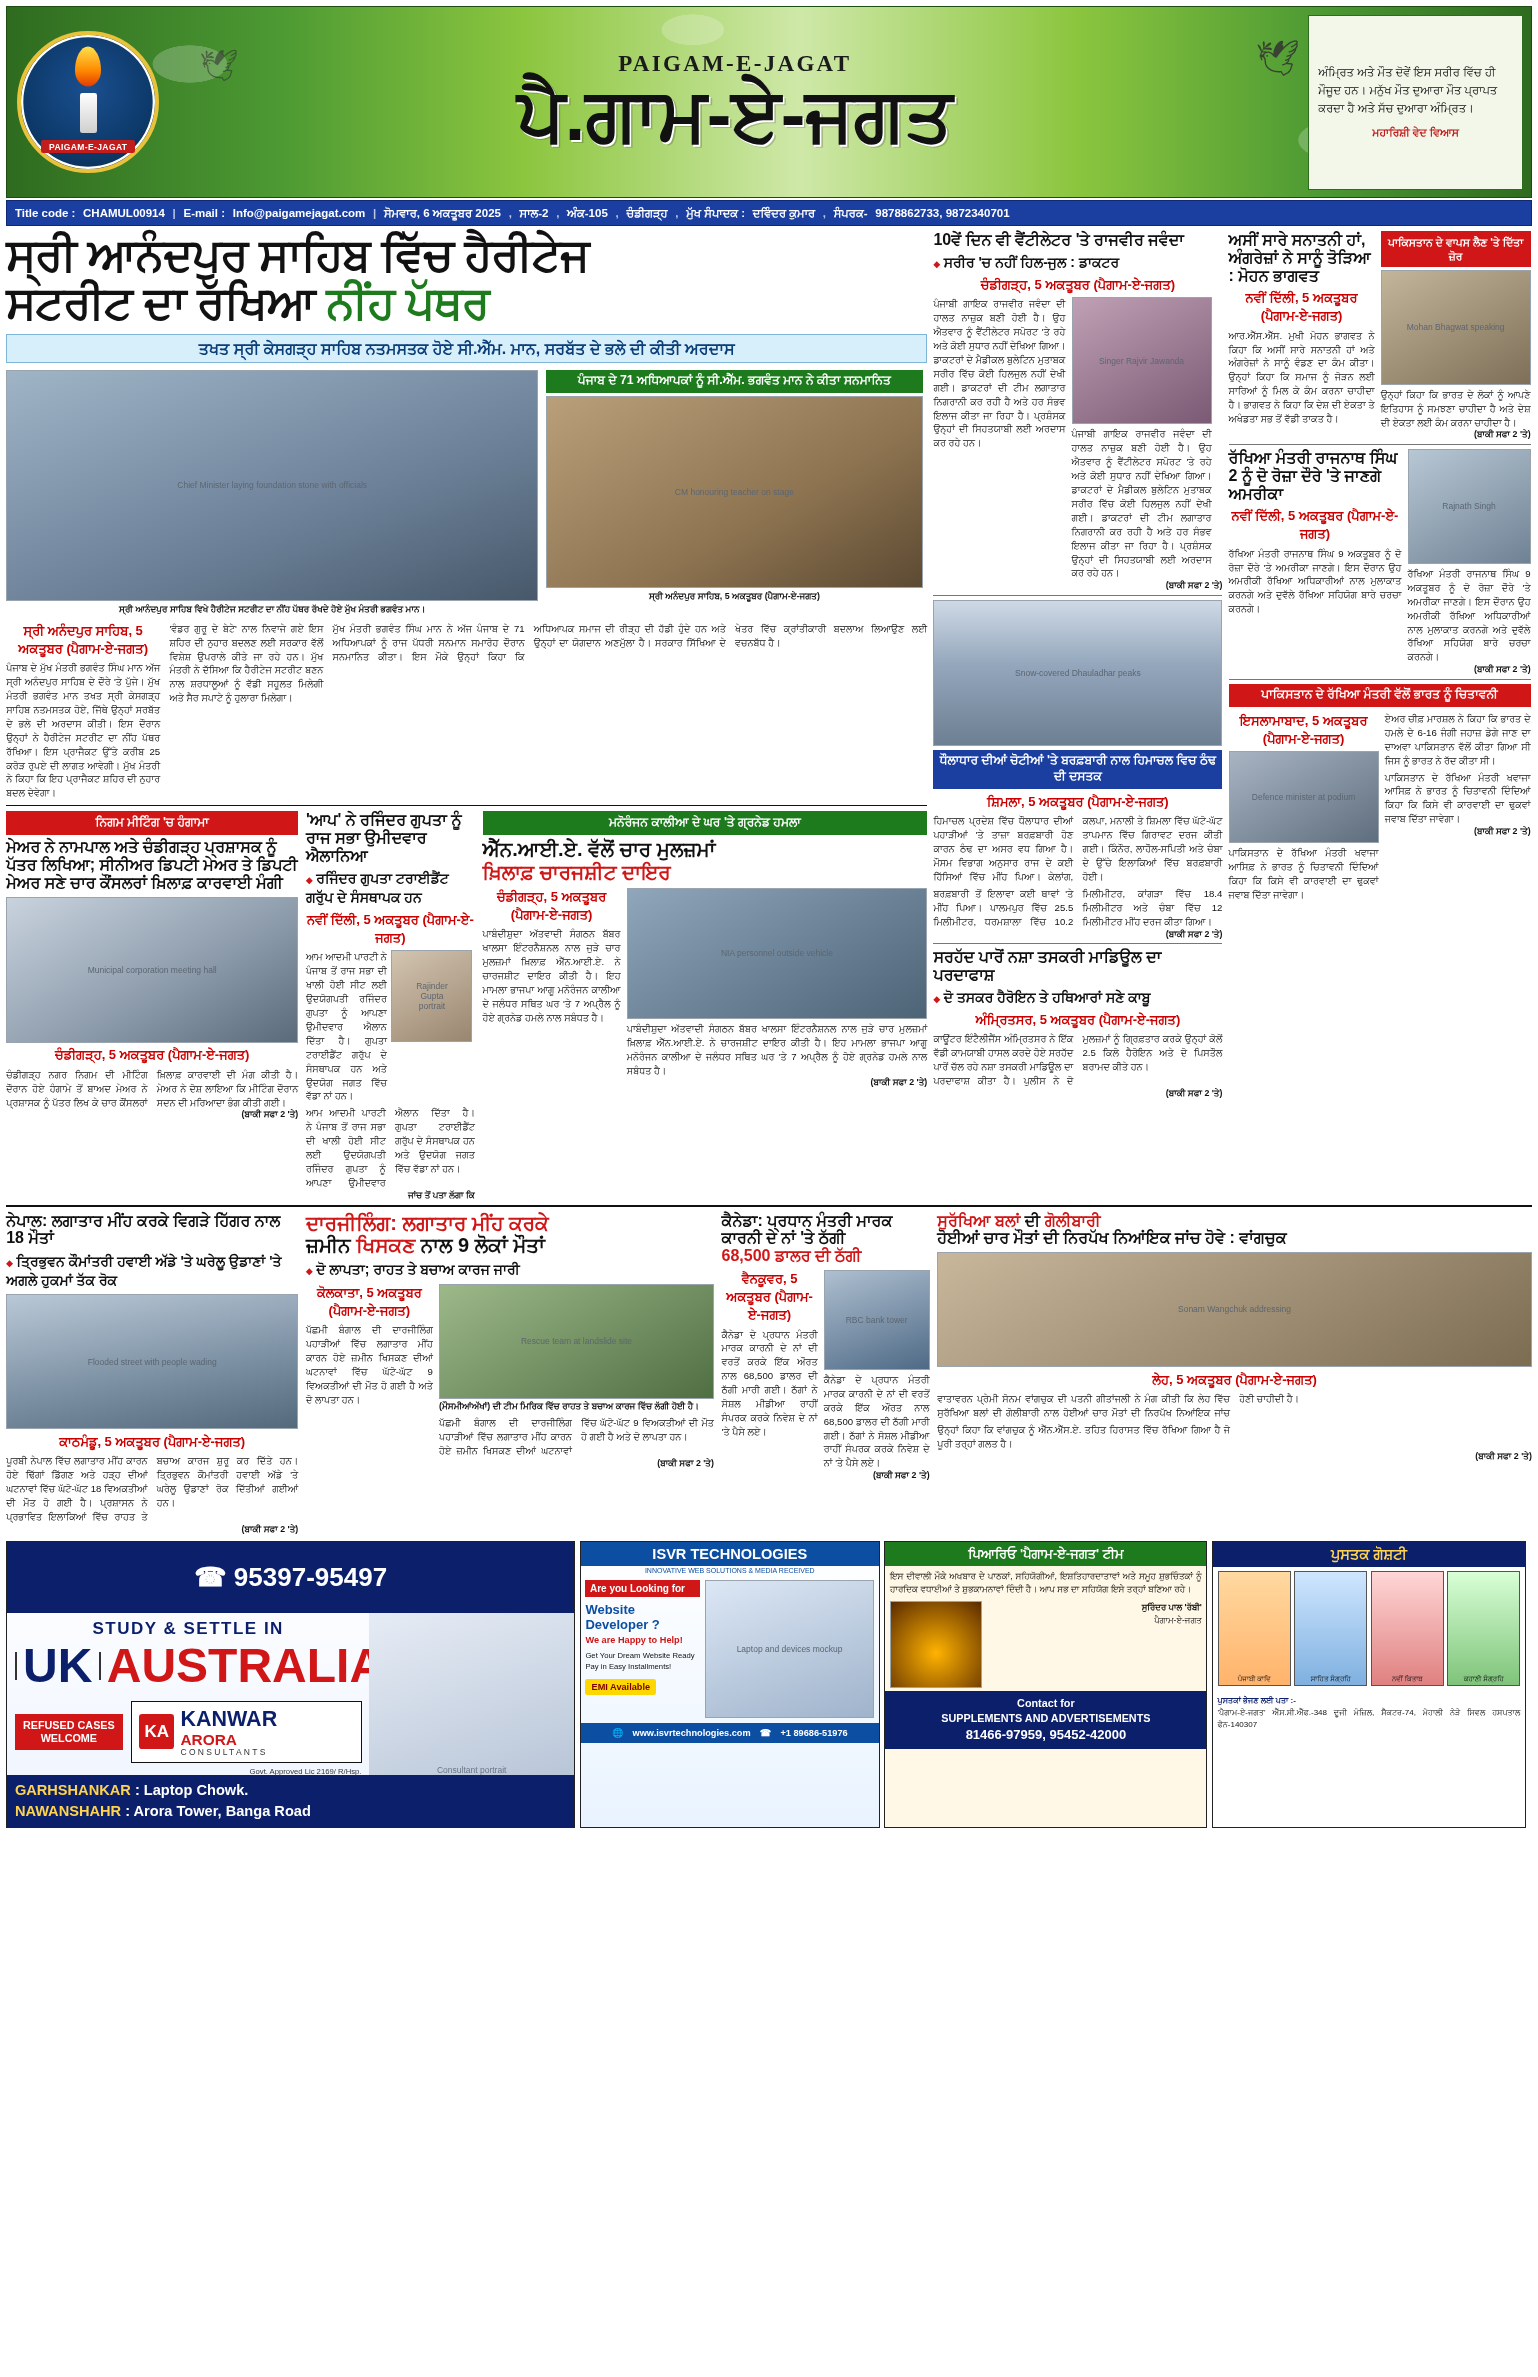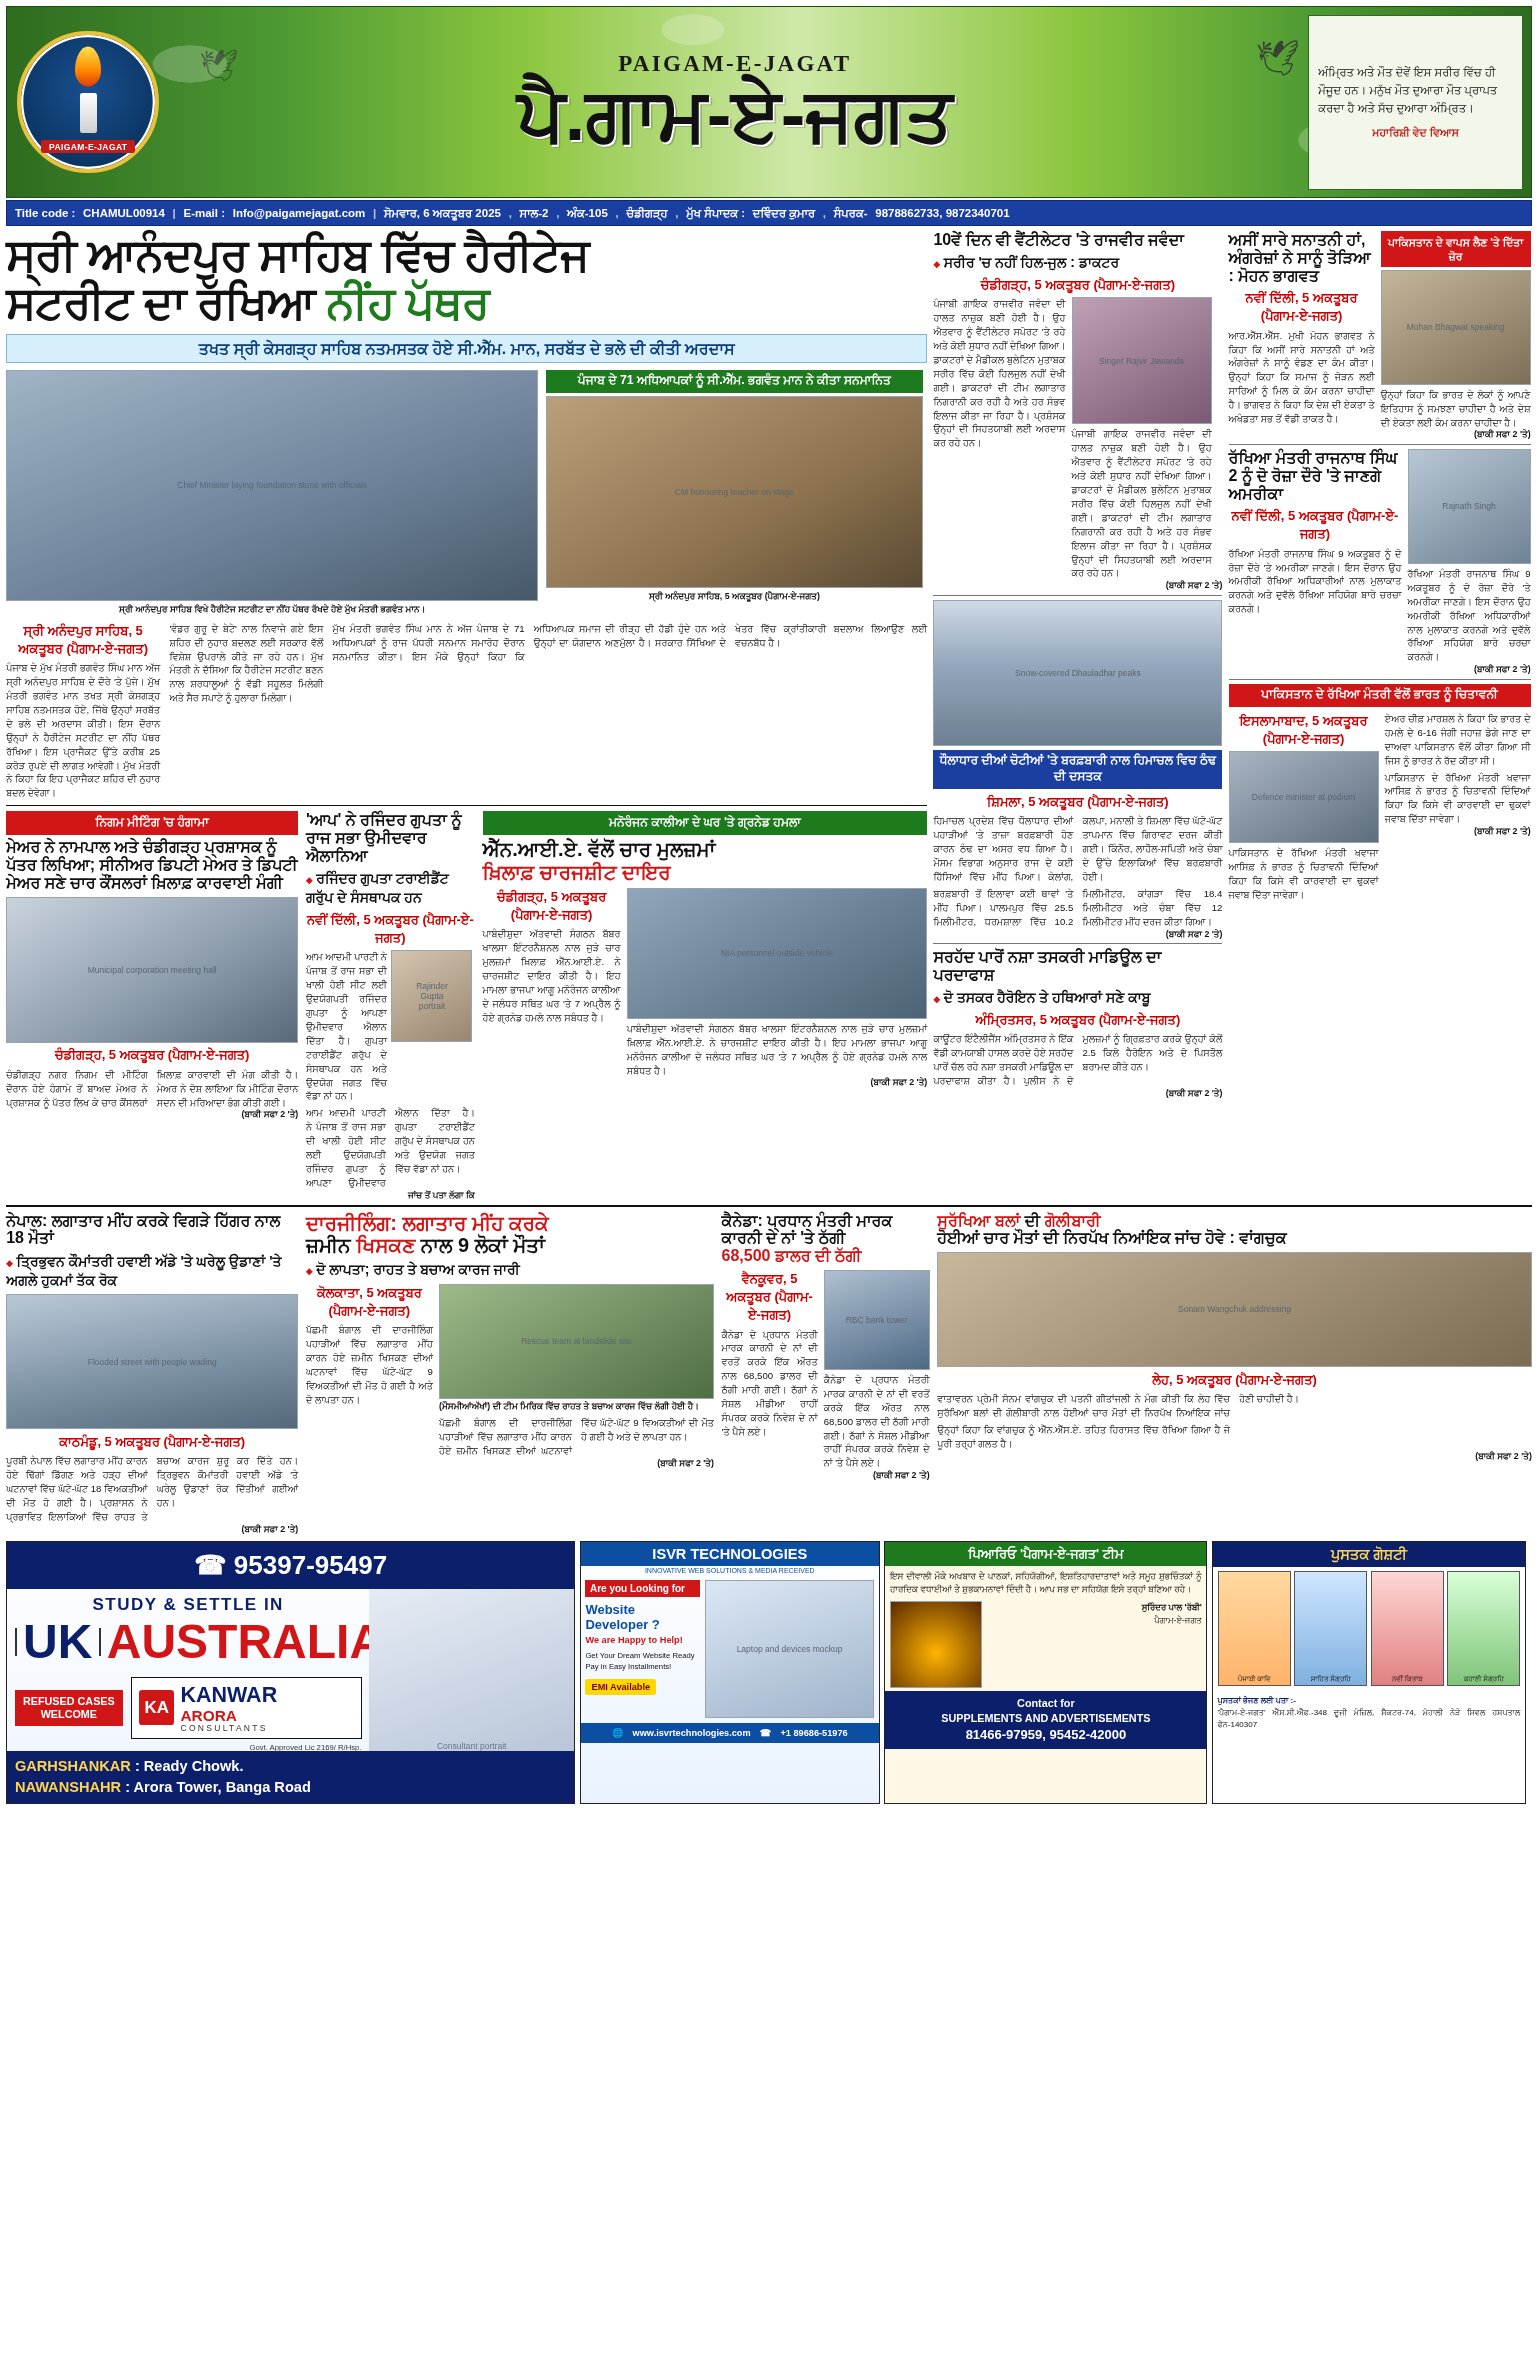--- a/index.html
+++ b/index.html
@@ -123,21 +123,21 @@
   .cols3 { column-count:3; column-gap:9.2px; }
 
   
   .ads { display:flex; gap:4.6px; margin-top:6.2px; }
   .ad { border:1.5px solid #222; position:relative; overflow:hidden; }
   .ad-uk { width:569px; background:linear-gradient(#fff,#eef4ff); }
   .ad-isvr { width:300px; background:linear-gradient(#ffffff,#e9f3ff); }
   .ad-team { width:323px; background:#fff8e6; }
   .ad-books { width:314px; background:#fff; }
 
-  .phone-band { background:#0b1f6b; color:#fff; font-size:26px; font-weight:bold; text-align:center; padding:8px 0;}
+  .phone-band { background:#0b1f6b; color:#fff; font-size:26px; font-weight:bold; text-align:center; padding:20px 0;}
   .uk-big { font-size:48px; font-weight:bold; color:#0b1f6b; line-height:1; }
   .uk-aus { color:#d01616; }
   .pill-red { background:#d01616; color:#fff; font-weight:bold; font-size:10.8px; text-align:center; padding:4.6px; line-height:1.25;}
   .kanwar { background:#fff; border:1.5px solid #111; padding:4.6px 7.7px; display:flex; align-items:center; gap:6.2px;}
   .k-mark { width:35px;height:35px;background:#d01616;color:#fff;font-weight:bold;font-size:17px;display:flex;align-items:center;justify-content:center;border-radius:3.1px;}
   .addr-band { background:#0b1f6b; color:#fff; font-size:14.6px; font-weight:bold; padding:4.6px 7.7px; line-height:1.45;}
   .addr-band .city { color:#ffd34d; }
 
   .flagsquare { width:42px;height:28px;border:0.8px solid #333; }
   .flag-uk { background:
@@ -499,21 +499,21 @@
               </div>
             </div>
           </div>
           <div style="font-size:7.7px; text-align:right; margin-top:4.6px; color:#333;">Govt. Approved Lic 2169/ R/Hsp.</div>
         </div>
         <div style="flex:1; background:linear-gradient(160deg,#e6ecf5,#b9c6d8);">
           <div style="height:100%;display:flex;align-items:flex-end;justify-content:center;color:#6a7687;font-size:8.5px;">Consultant portrait</div>
         </div>
       </div>
       <div class="addr-band">
-        <div><span class="city">GARHSHANKAR</span><span> : Ready Chowk.</span></div>
+        <div><span class="city">GARHSHANKAR</span><span> : Laptop Chowk.</span></div>
         <div><span class="city">NAWANSHAHR</span><span> : Arora Tower, Banga Road</span></div>
       </div>
     </div>
 
     <div class="ad ad-isvr">
       <div class="isvr-head">ISVR TECHNOLOGIES</div>
       <div style="text-align:center;font-size:7px;color:#0b4ea2;padding:1.5px;">INNOVATIVE WEB SOLUTIONS &amp; MEDIA RECEIVED</div>
       <div style="display:flex; gap:4.6px; padding:4.6px;">
         <div style="width:115px;">
           <div class="isvr-note">Are you Looking for</div>

